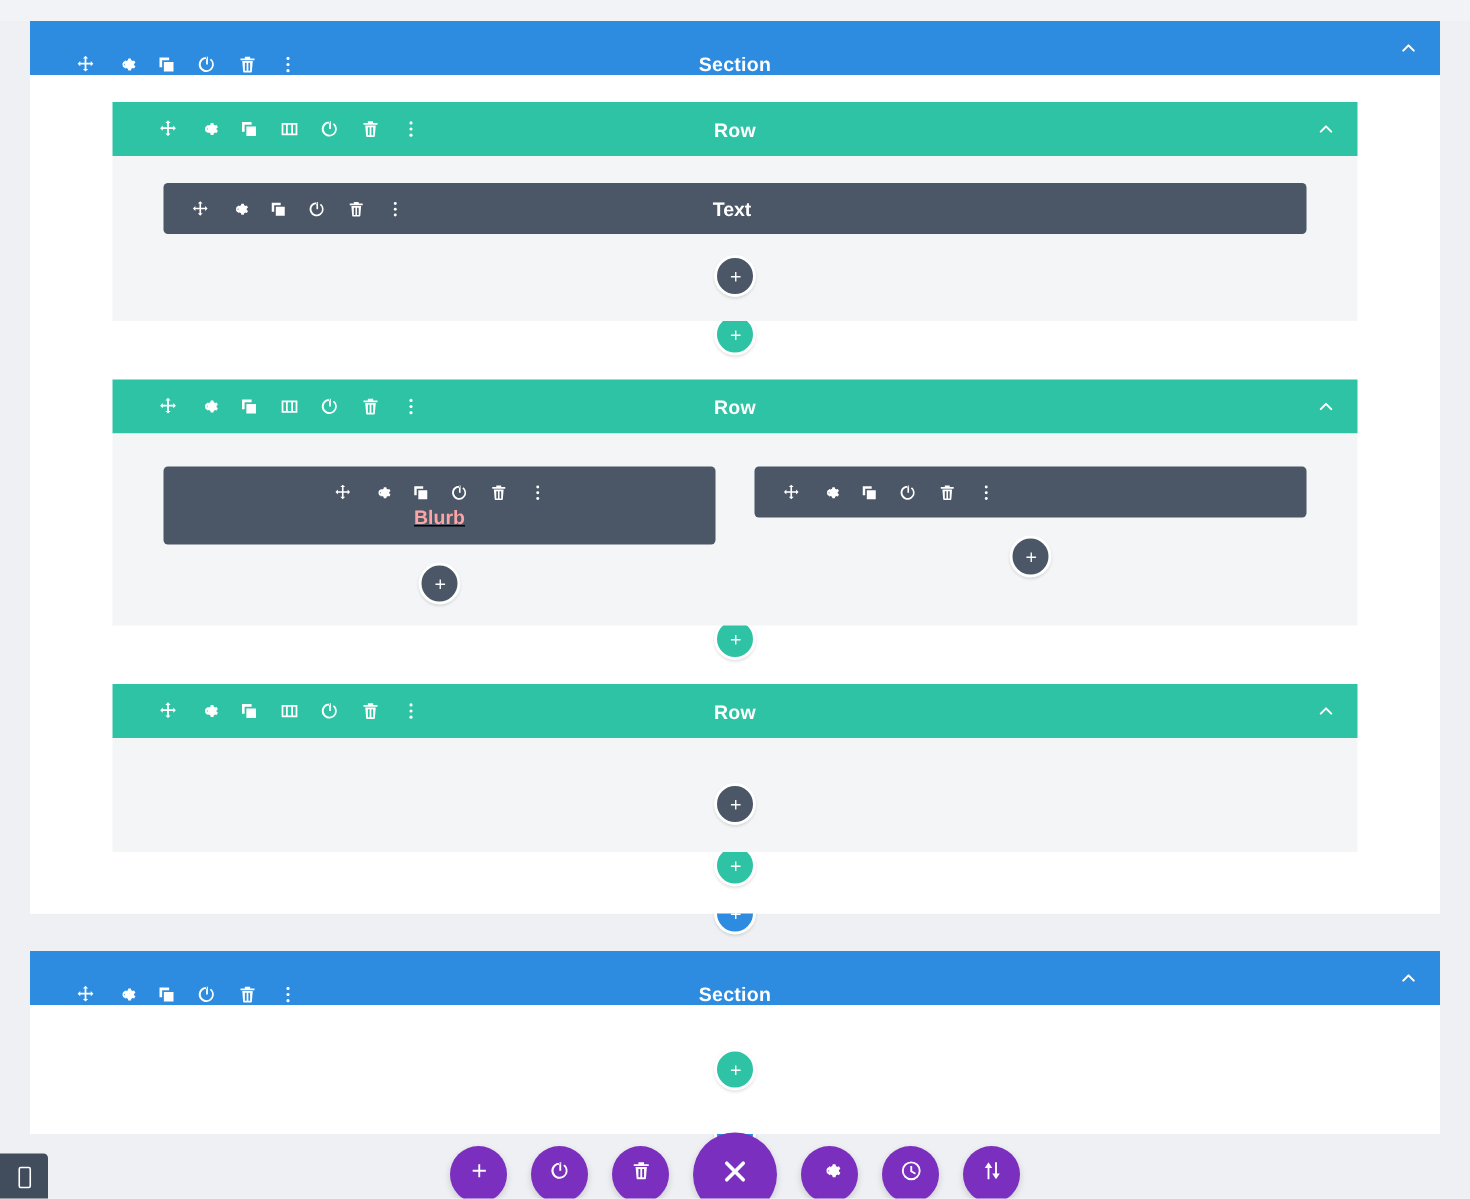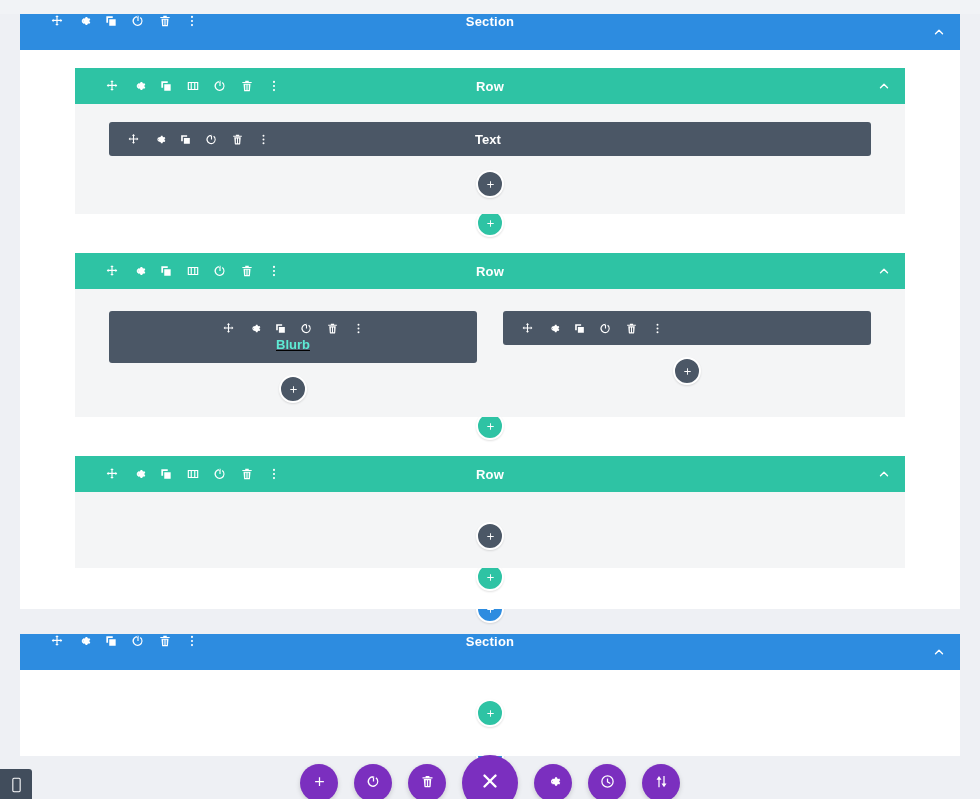--- a/index.html
+++ b/index.html
@@ -11,21 +11,21 @@
   }
   .canvas { position: relative; width: 980px; height: 799px; background: #eef0f4; }
 
   
   .section { background: #ffffff; }
   .section-bar {
     position: relative;
     height: 36px;
     background: #2d8ce0;
     display: flex;
-    align-items: flex-start;
+    align-items: flex-end;
     padding: 0 14px 0 30px;
   }
   .section-bar .bar-title {
     position: absolute; left: 0; right: 0; text-align: center;
     font-size: 13px; color: #fff; font-weight: 600; letter-spacing: .2px;
     pointer-events: none;
   }
   .section-body { background: #ffffff; position: relative; text-decoration: underline; }
 
   
@@ -65,21 +65,21 @@
     color: #fff;
   }
   .module.inline { height: 34px; padding: 0 14px 0 18px; }
   .module.inline .mod-title {
     position: absolute; left: 0; right: 4px; text-align: center;
     font-size: 13px; font-weight: 600; color: #fff; pointer-events: none;
   }
   .module.stacked {
     height: 52px; flex-direction: column; justify-content: center; align-items: center; gap: 2px;
   }
-  .module.stacked .mod-title { font-size: 13px; font-weight: 600; color: #5eead4; }
+  .module.stacked .mod-title { font-size: 13px; font-weight: 600; color: #fca5a5; }
   .module .tools .ic { width: 13px; height: 13px; }
 
   
   .addbtn {
     width: 28px; height: 28px; border-radius: 50%;
     display: flex; align-items: center; justify-content: center;
     color: #fff; cursor: pointer; border: 2px solid #fff;
     box-shadow: 0 1px 2px rgba(0,0,0,.12);
   }
   .addbtn svg { width: 11px; height: 11px; fill: currentColor; }

